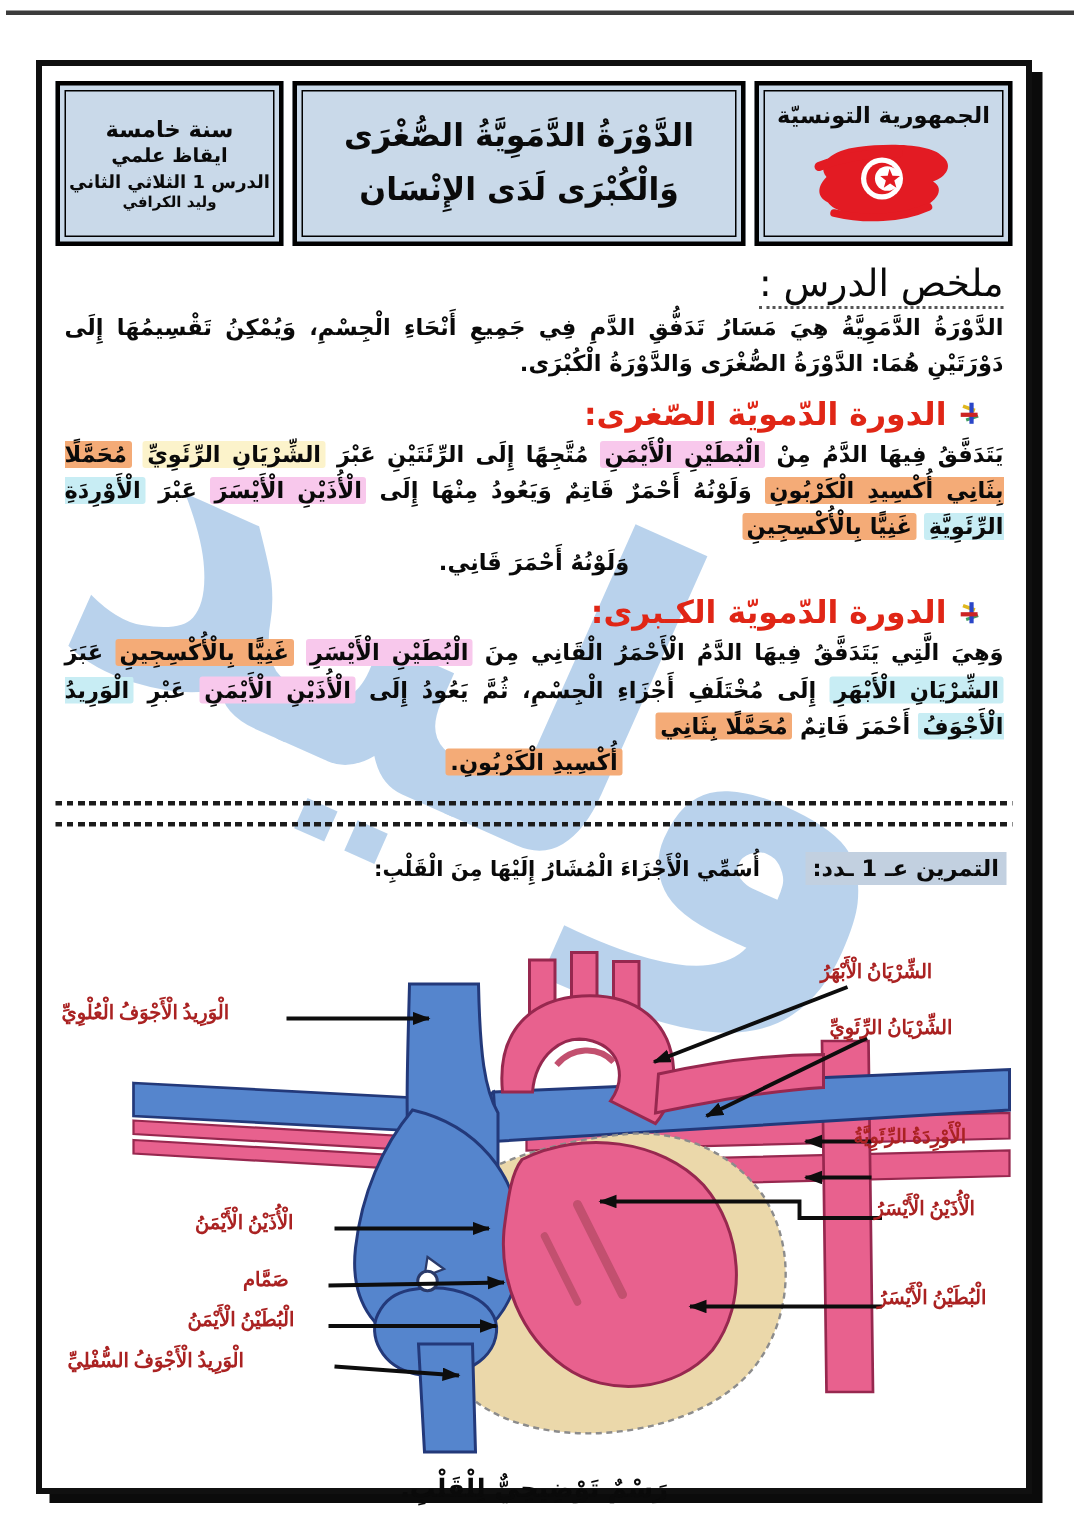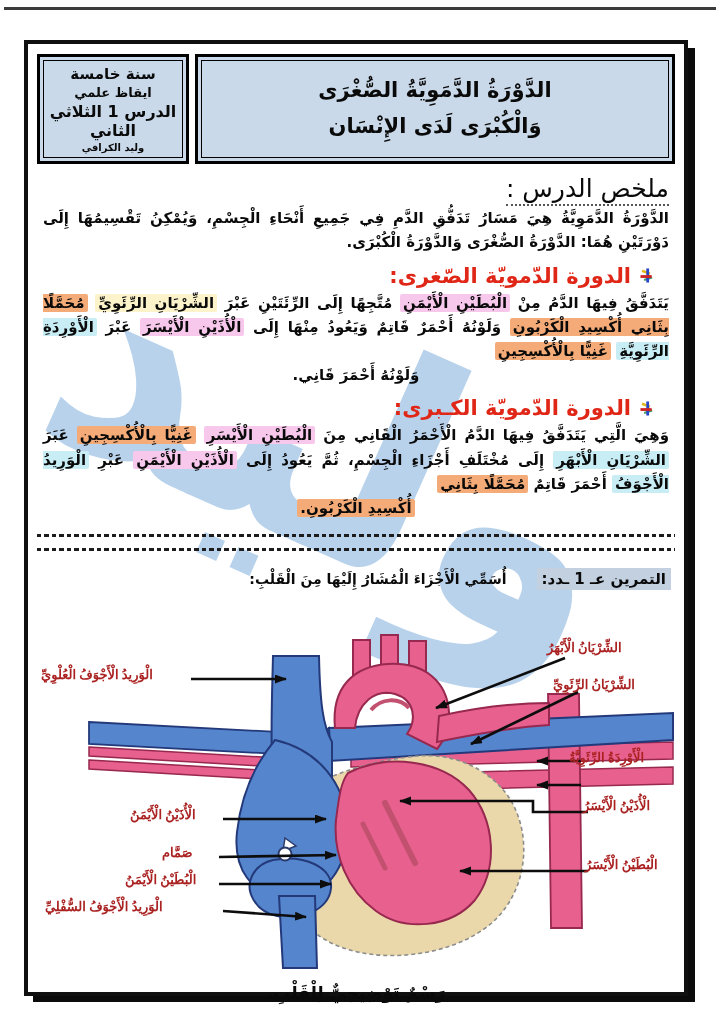--- a/index.html
+++ b/index.html
@@ -31,21 +31,21 @@
     display:flex;flex-direction:column;align-items:center;justify-content:center;direction:rtl;}
   .box-republic{width:172px;}
   .box-title{flex:1;}
   .box-school{width:152px;}
   .republic-title{font-size:15px;font-weight:bold;margin-top:2px;}
   .flag{margin-top:2px;}
   .lesson-title{font-size:21px;font-weight:600;line-height:1.7;text-align:center;}
   .school-line{text-align:center;font-weight:bold;}
   .school-grade{font-size:15px;}
   .school-subject{font-size:13px;margin-top:2px;}
-  .school-lesson{font-size:16px;margin-top:2px;}
+  .school-lesson{font-size:12px;margin-top:2px;}
   .school-teacher{font-size:10px;margin-top:2px;}
   
   .summary-heading{direction:rtl;text-align:right;margin:10px 10px 0;font-size:25px;font-weight:400;}
   .summary-heading span{border-bottom:2px dotted #555;padding-bottom:1px;}
   .para{direction:rtl;text-align:justify;font-size:15px;font-weight:bold;line-height:1.62;margin:3px 10px 0;}
   .para-tail{direction:rtl;text-align:center;font-size:15px;font-weight:bold;line-height:1.6;margin:0 10px;}
   .section-heading{direction:rtl;display:flex;align-items:center;gap:9px;margin:9px 24px 1px;
     color:var(--heading-red,#e02616);font-size:21px;font-weight:bold;}
   .hl{padding:0 3px;border-radius:2px;}
   .hl-pink{background:var(--hl-pink,#f8c8ec);}
@@ -74,20 +74,34 @@
 <body>
 
 <div class="top-edge"></div>
 
 <div class="watermark wm-main">وليد</div>
 
 <div class="page-frame">
   <div class="content">
 
     <div class="header-row">
+      <div class="hbox box-republic">
+        <div class="hbox-inner">
+          <div class="republic-title">الجمهورية التونسيّة</div>
+          <svg class="flag" width="100" height="64" viewBox="0 0 100 64">
+            <path d="M12,30 C5,21 16,12 33,10 C54,7 82,8 89,16 C97,22 92,30 83,33 C92,38 85,49 68,53 C46,58 19,56 13,47 C5,43 6,36 12,30 Z" fill="#e31b23"></path>
+            <path d="M7,23 C22,17 42,14 60,14" stroke="#e31b23" stroke-width="6" fill="none" stroke-linecap="round"></path>
+            <path d="M17,54 C38,59 62,58 80,50" stroke="#e31b23" stroke-width="5" fill="none" stroke-linecap="round"></path>
+            <circle cx="49" cy="31" r="14" fill="#ffffff"></circle>
+            <circle cx="49" cy="31" r="10.5" fill="#e31b23"></circle>
+            <circle cx="52.5" cy="31" r="8.2" fill="#ffffff"></circle>
+            <path d="M54,24.5 L56,29.2 L61,29.4 L57.2,32.4 L58.6,37.2 L54.4,34.4 L50.2,37.2 L51.6,32.4 L47.8,29.4 L52.8,29.2 Z" fill="#e31b23"></path>
+          </svg>
+        </div>
+      </div>
       <div class="hbox box-title">
         <div class="hbox-inner">
           <div class="lesson-title">الدَّوْرَةُ الدَّمَوِيَّةُ الصُّغْرَى</div>
           <div class="lesson-title">وَالْكُبْرَى لَدَى الإِنْسَان</div>
         </div>
       </div>
       <div class="hbox box-school">
         <div class="hbox-inner">
           <div class="school-line school-grade">سنة خامسة</div>
           <div class="school-line school-subject">ايقاظ علمي</div>

